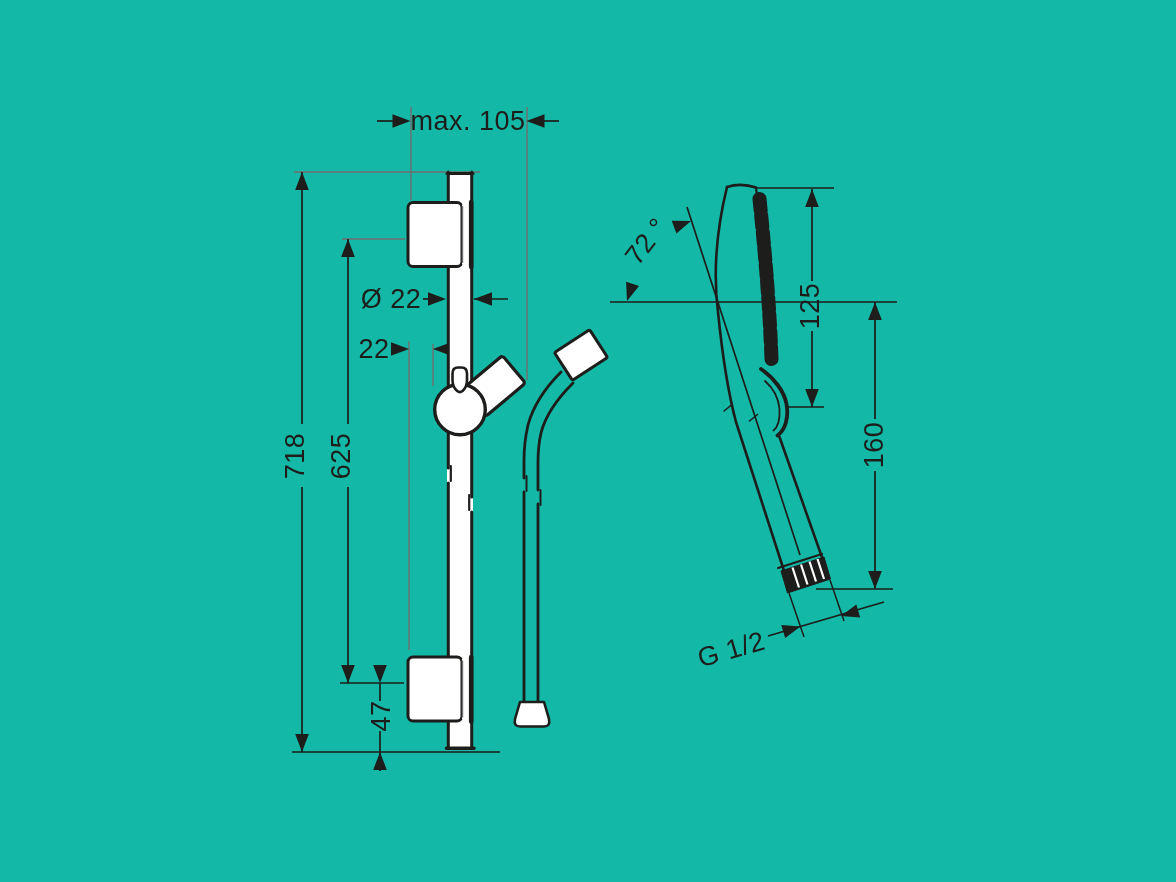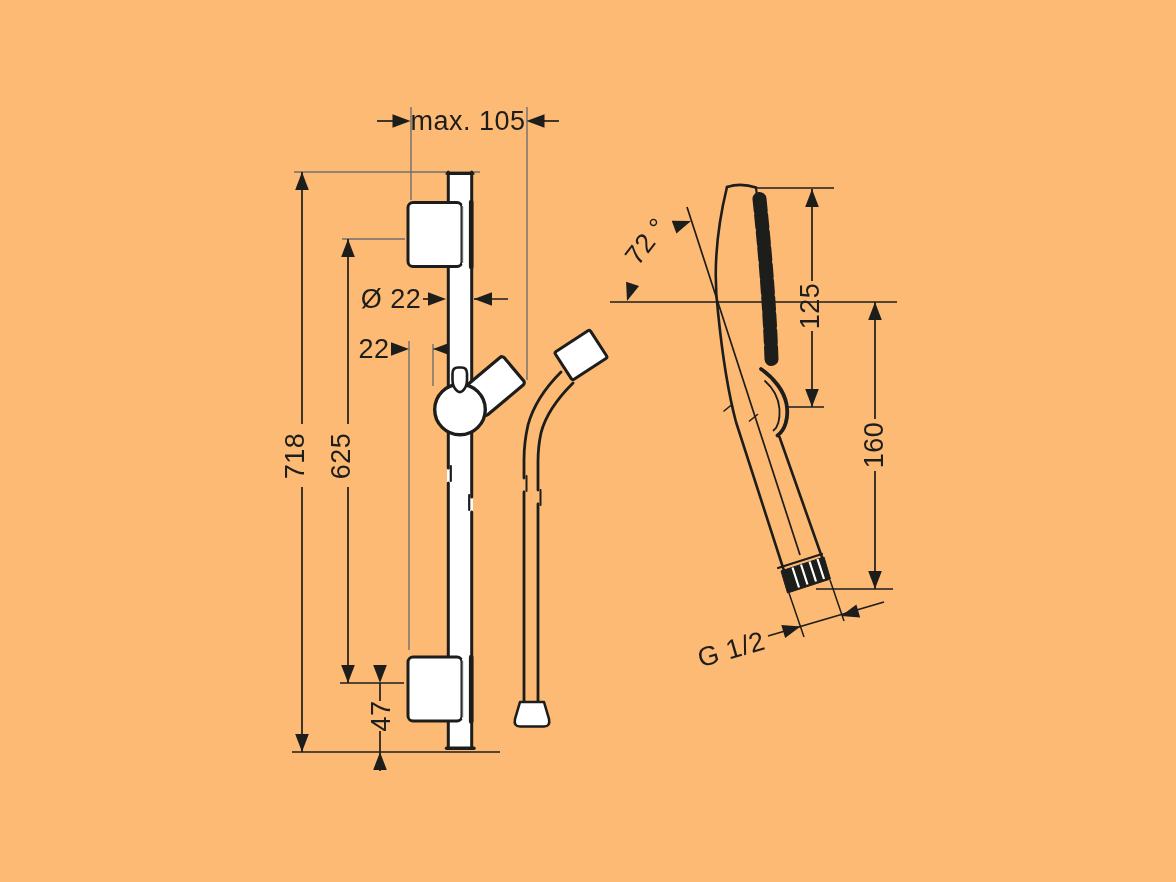--- a/index.html
+++ b/index.html
@@ -1,16 +1,16 @@
 <!DOCTYPE html>
 <html><head>
 <meta charset="utf-8">
 <style>
   html,body{margin:0;padding:0;background:#ffffff;}
-  .canvas{position:relative;width:1176px;height:882px;background:#fdba74;overflow:hidden;}
+  .canvas{position:relative;width:1176px;height:882px;background:#14b8a6;overflow:hidden;}
   svg{display:block;}
   .dim-text{
     font-family:"Liberation Sans","DejaVu Sans",sans-serif;
     font-size:27px;
     letter-spacing:.5px;
     fill:#1d1d1b;
   }
   .part{stroke:#1d1d1b;fill:none;stroke-linecap:round;stroke-linejoin:round;}
   .partfill{stroke:#1d1d1b;fill:#ffffff;stroke-linejoin:round;}
   .dim{stroke:#1d1d1b;stroke-width:1.7;fill:none;}

